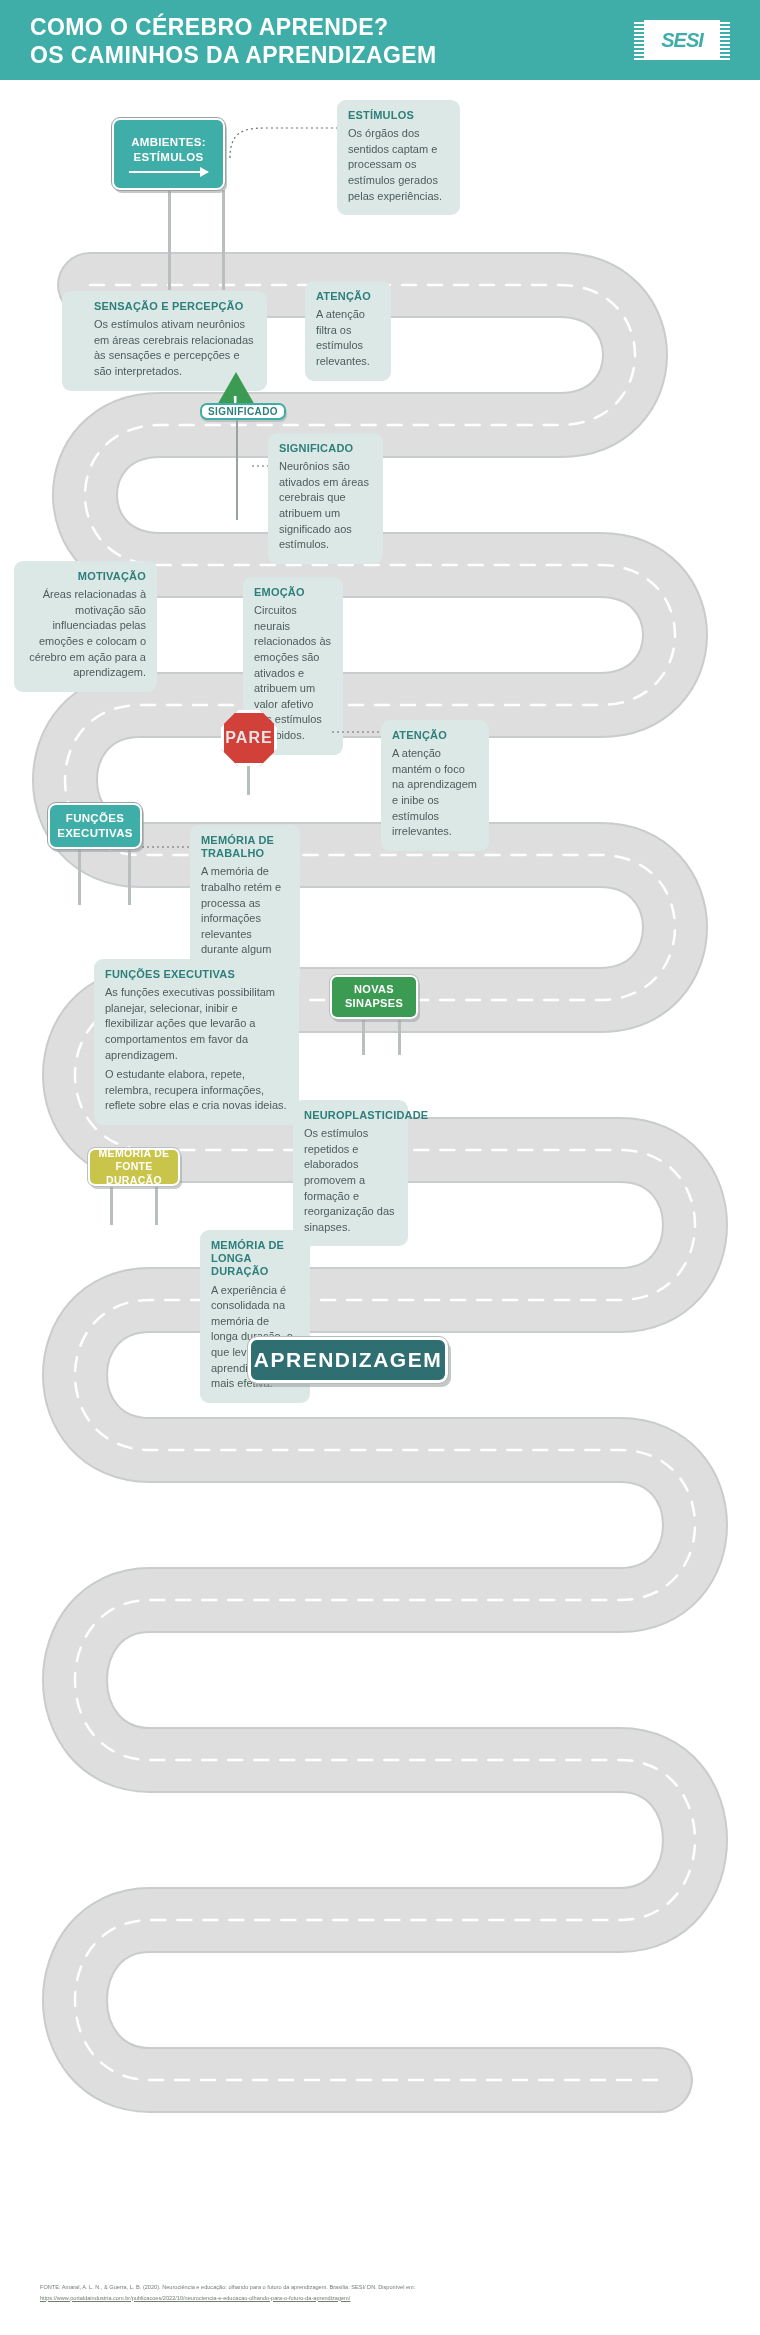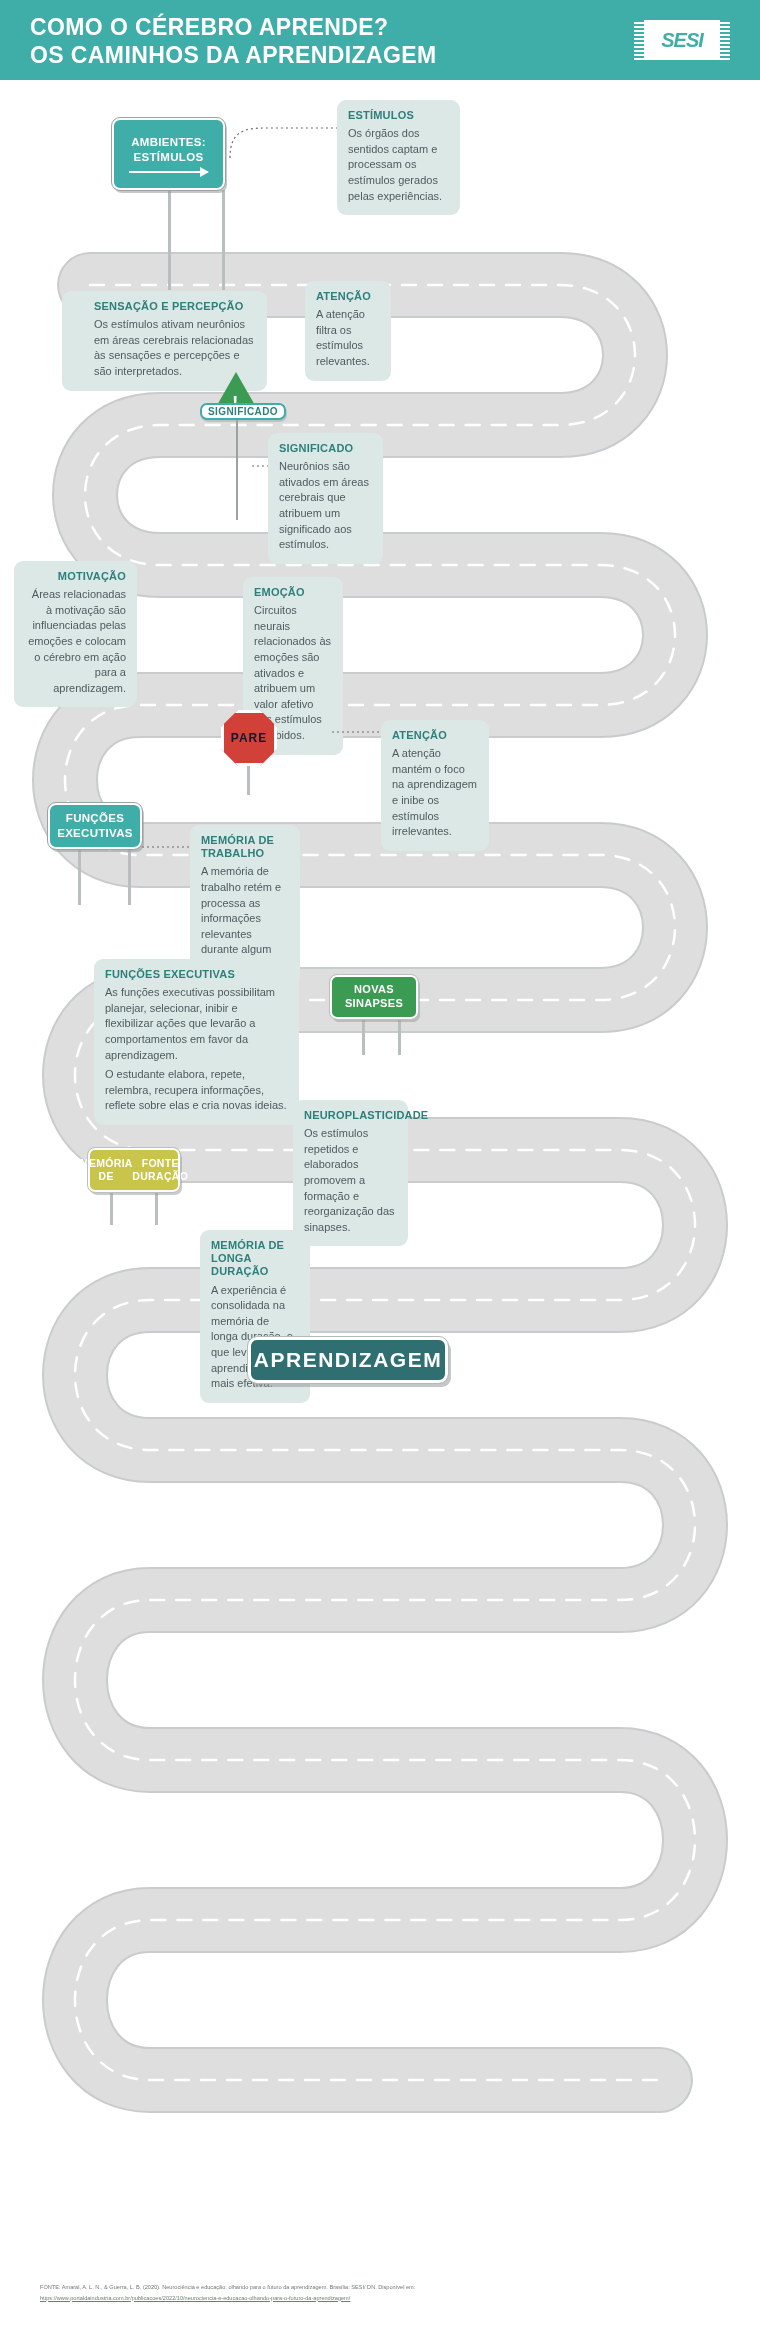--- a/index.html
+++ b/index.html
@@ -113,21 +113,21 @@
     display:flex; align-items:center; justify-content:center;
     letter-spacing:1.5px;
     box-shadow:3px 4px 0 rgba(150,155,155,.55);
   }
   
   .stop-sign{
     position:absolute; width:56px; height:56px; background:#d2403a;
     border:3px solid #ffffff;
     clip-path:polygon(30% 0,70% 0,100% 30%,100% 70%,70% 100%,30% 100%,0 70%,0 30%);
     display:flex; align-items:center; justify-content:center;
-    color:#0f172a; font-weight:bold; font-size:12px; letter-spacing:1px;
+    color:#e5e5e5; font-weight:bold; font-size:16px; letter-spacing:1px;
   }
   .post{ position:absolute; width:3px; background:#b9bfbf; }
   .post2{ position:absolute; width:2px; background:#9aa2a2; }
 
   
   .warn{
     position:absolute; width:0;height:0;
     border-left:24px solid transparent;border-right:24px solid transparent;
     border-bottom:42px solid #3c9b52;
   }
@@ -227,21 +227,21 @@
 
   <svg style="position:absolute;left:250px;top:440px;width:130px;height:30px">
     <path d="M 2 26 L 128 26" stroke="#6b6b6b" stroke-width="1.2" fill="none" stroke-dasharray="2 3"></path>
   </svg>
 
   <div class="card" style="left:268px; top:433px; width:115px;">
     <h3>SIGNIFICADO</h3>
     <p>Neurônios são ativados em áreas cerebrais que atribuem um significado aos estímulos.</p>
   </div>
 
-  <div class="card align-right" style="left:14px; top:561px; width:123px;">
+  <div class="card align-right" style="left:14px; top:561px; width:143px;">
     <h3>MOTIVAÇÃO</h3>
     <p>Áreas relacionadas à motivação são influenciadas pelas emoções e colocam o cérebro em ação para a aprendizagem.</p>
   </div>
 
   <div class="card" style="left:243px; top:577px; width:100px;">
     <h3>EMOÇÃO</h3>
     <p>Circuitos neurais relacionados às emoções são ativados e atribuem um valor afetivo aos estímulos recebidos.</p>
   </div>
 
   <div class="post" style="left:247px; top:755px; height:40px;"></div>
@@ -287,21 +287,21 @@
     <span>SINAPSES</span>
   </div>
 
   <div class="card" style="left:293px; top:1100px; width:115px;">
     <h3>NEUROPLASTICIDADE</h3>
     <p>Os estímulos repetidos e elaborados promovem a formação e reorganização das sinapses.</p>
   </div>
 
   <div class="post" style="left:110px; top:1183px; height:42px;"></div>
   <div class="post" style="left:155px; top:1183px; height:42px;"></div>
-  <div class="sign-olive" style="left:88px; top:1148px; width:92px; height:44px; flex-direction:row;">
+  <div class="sign-olive" style="left:88px; top:1148px; width:92px; height:38px; flex-direction:column;">
     <span>MEMÓRIA DE</span>
     <span>FONTE DURAÇÃO</span>
   </div>
 
   <div class="card" style="left:200px; top:1230px; width:110px;">
     <h3>MEMÓRIA DE LONGA DURAÇÃO</h3>
     <p>A experiência é consolidada na memória de longa duração, o que leva a uma aprendizagem mais efetiva.</p>
   </div>
 
   <div class="sign-final" style="left:248px; top:1337px; width:200px; height:46px;text-align:right;">

